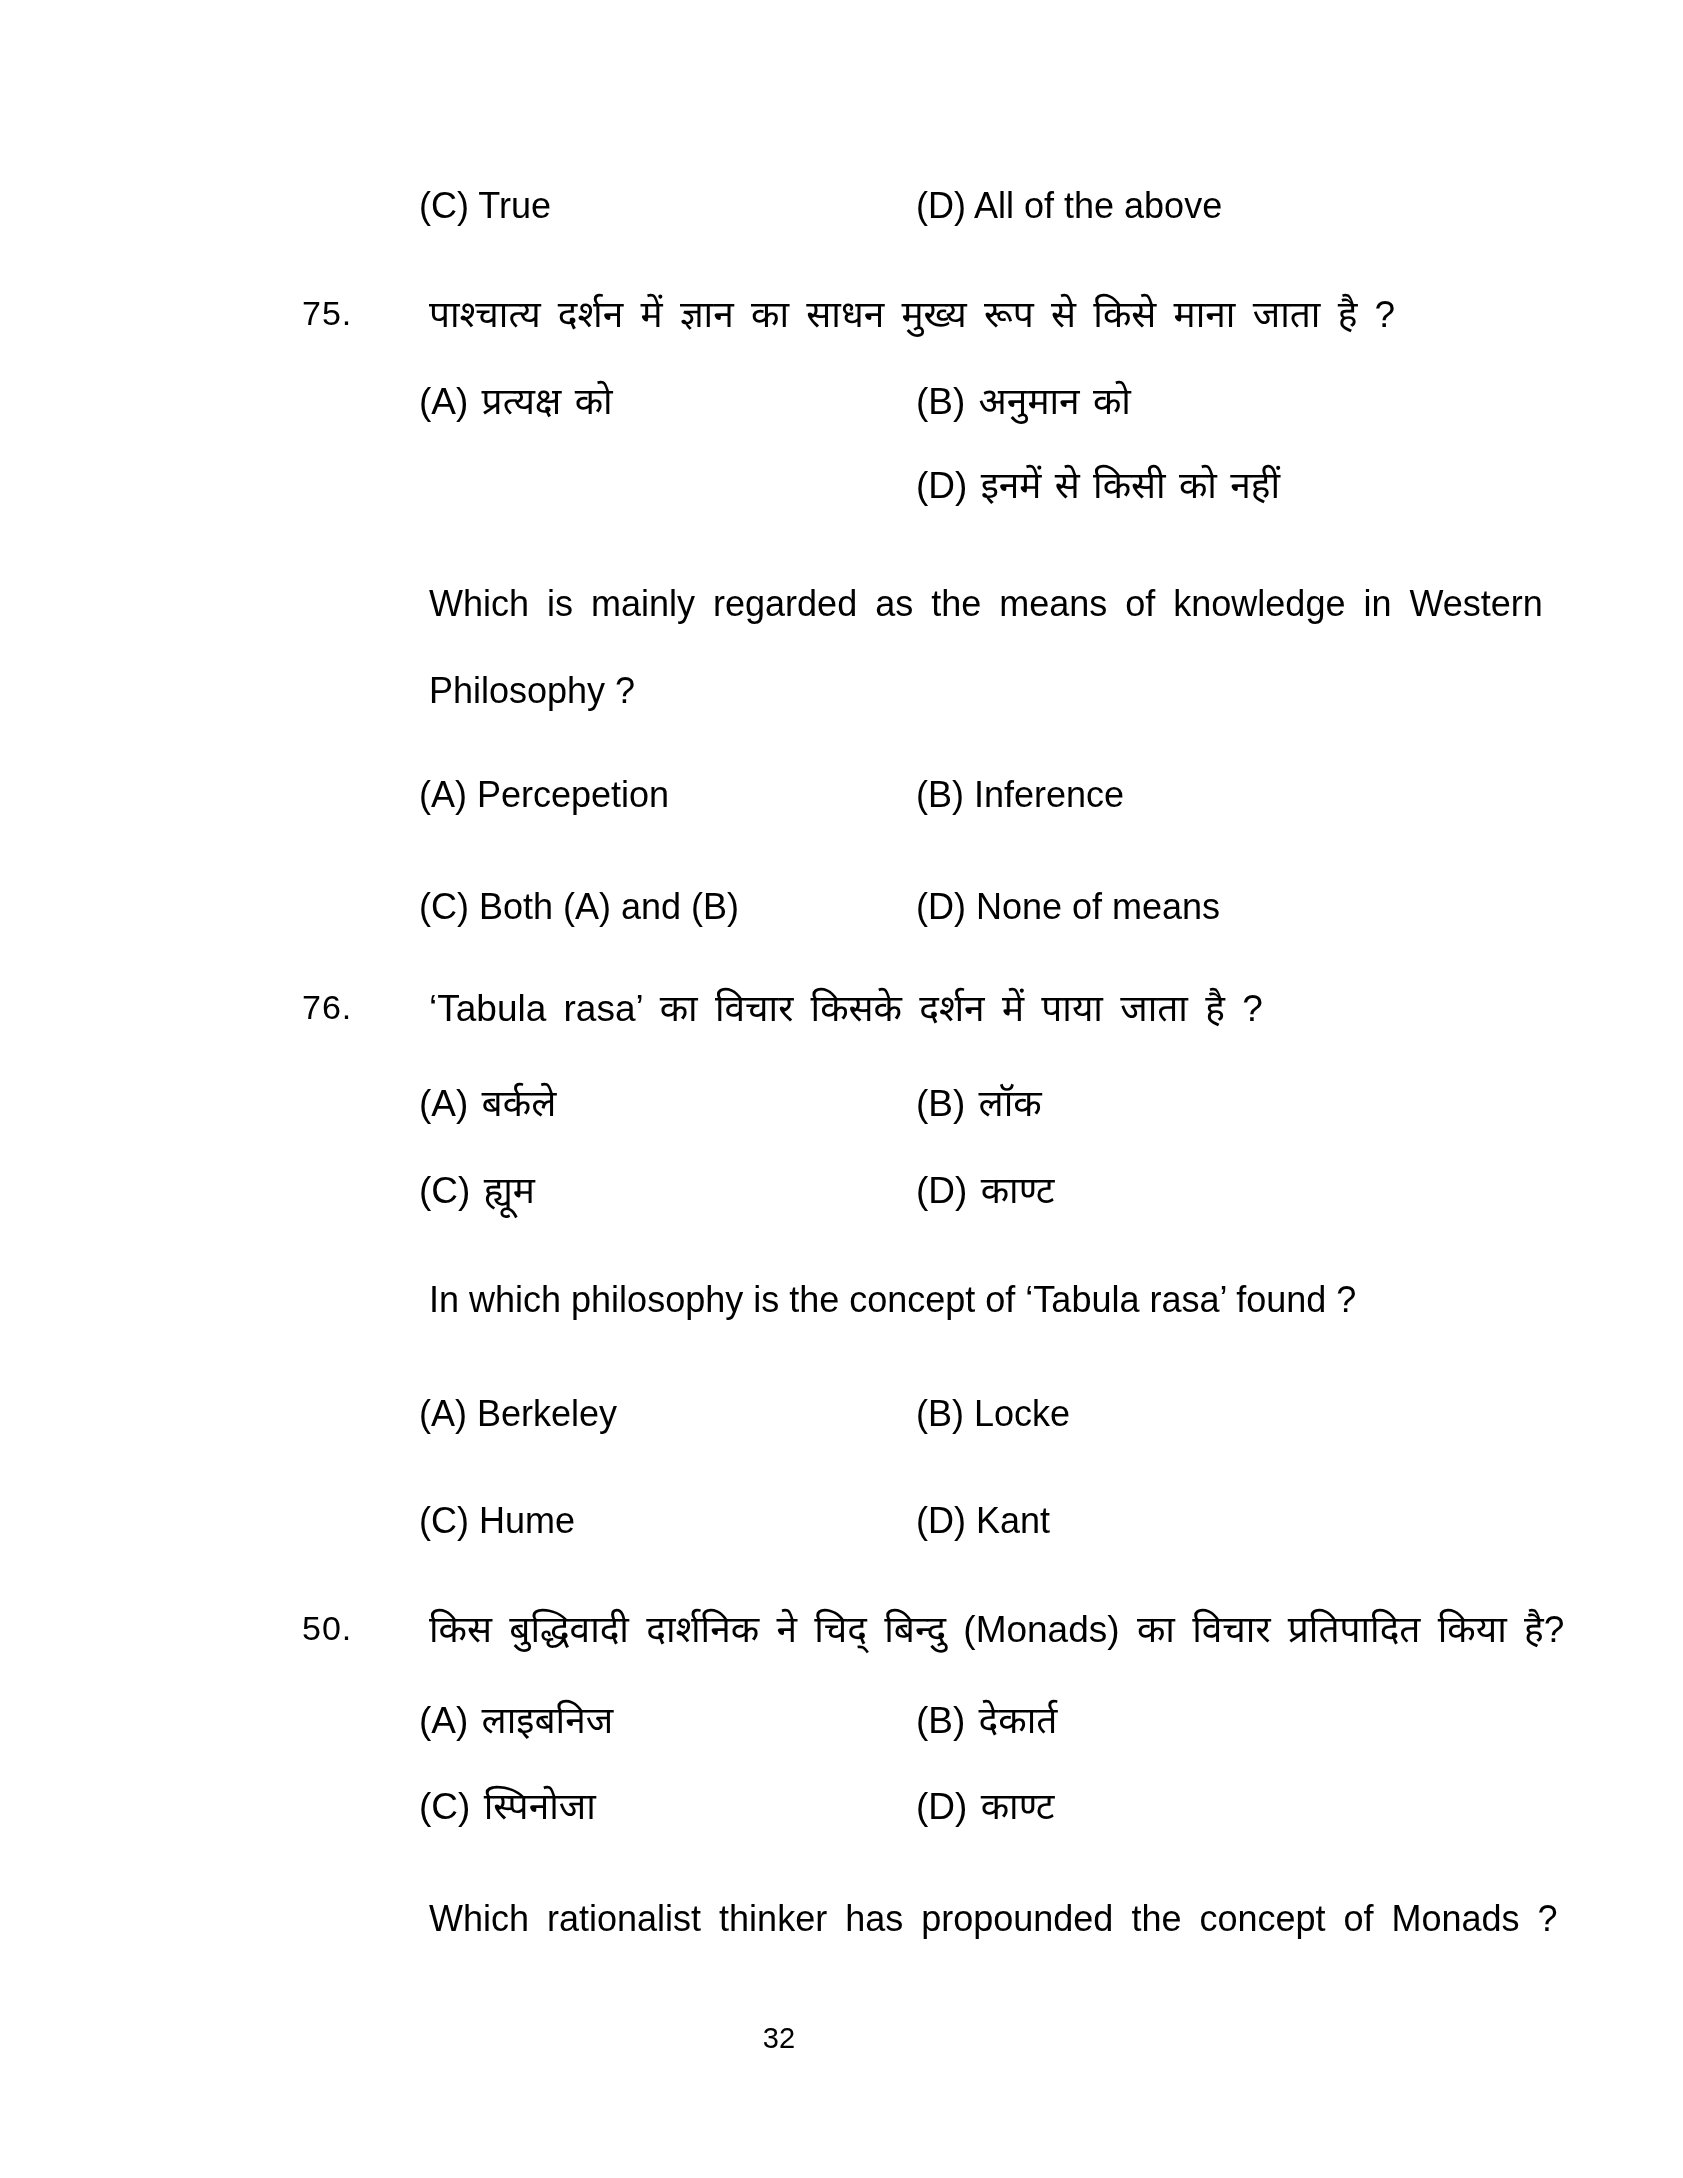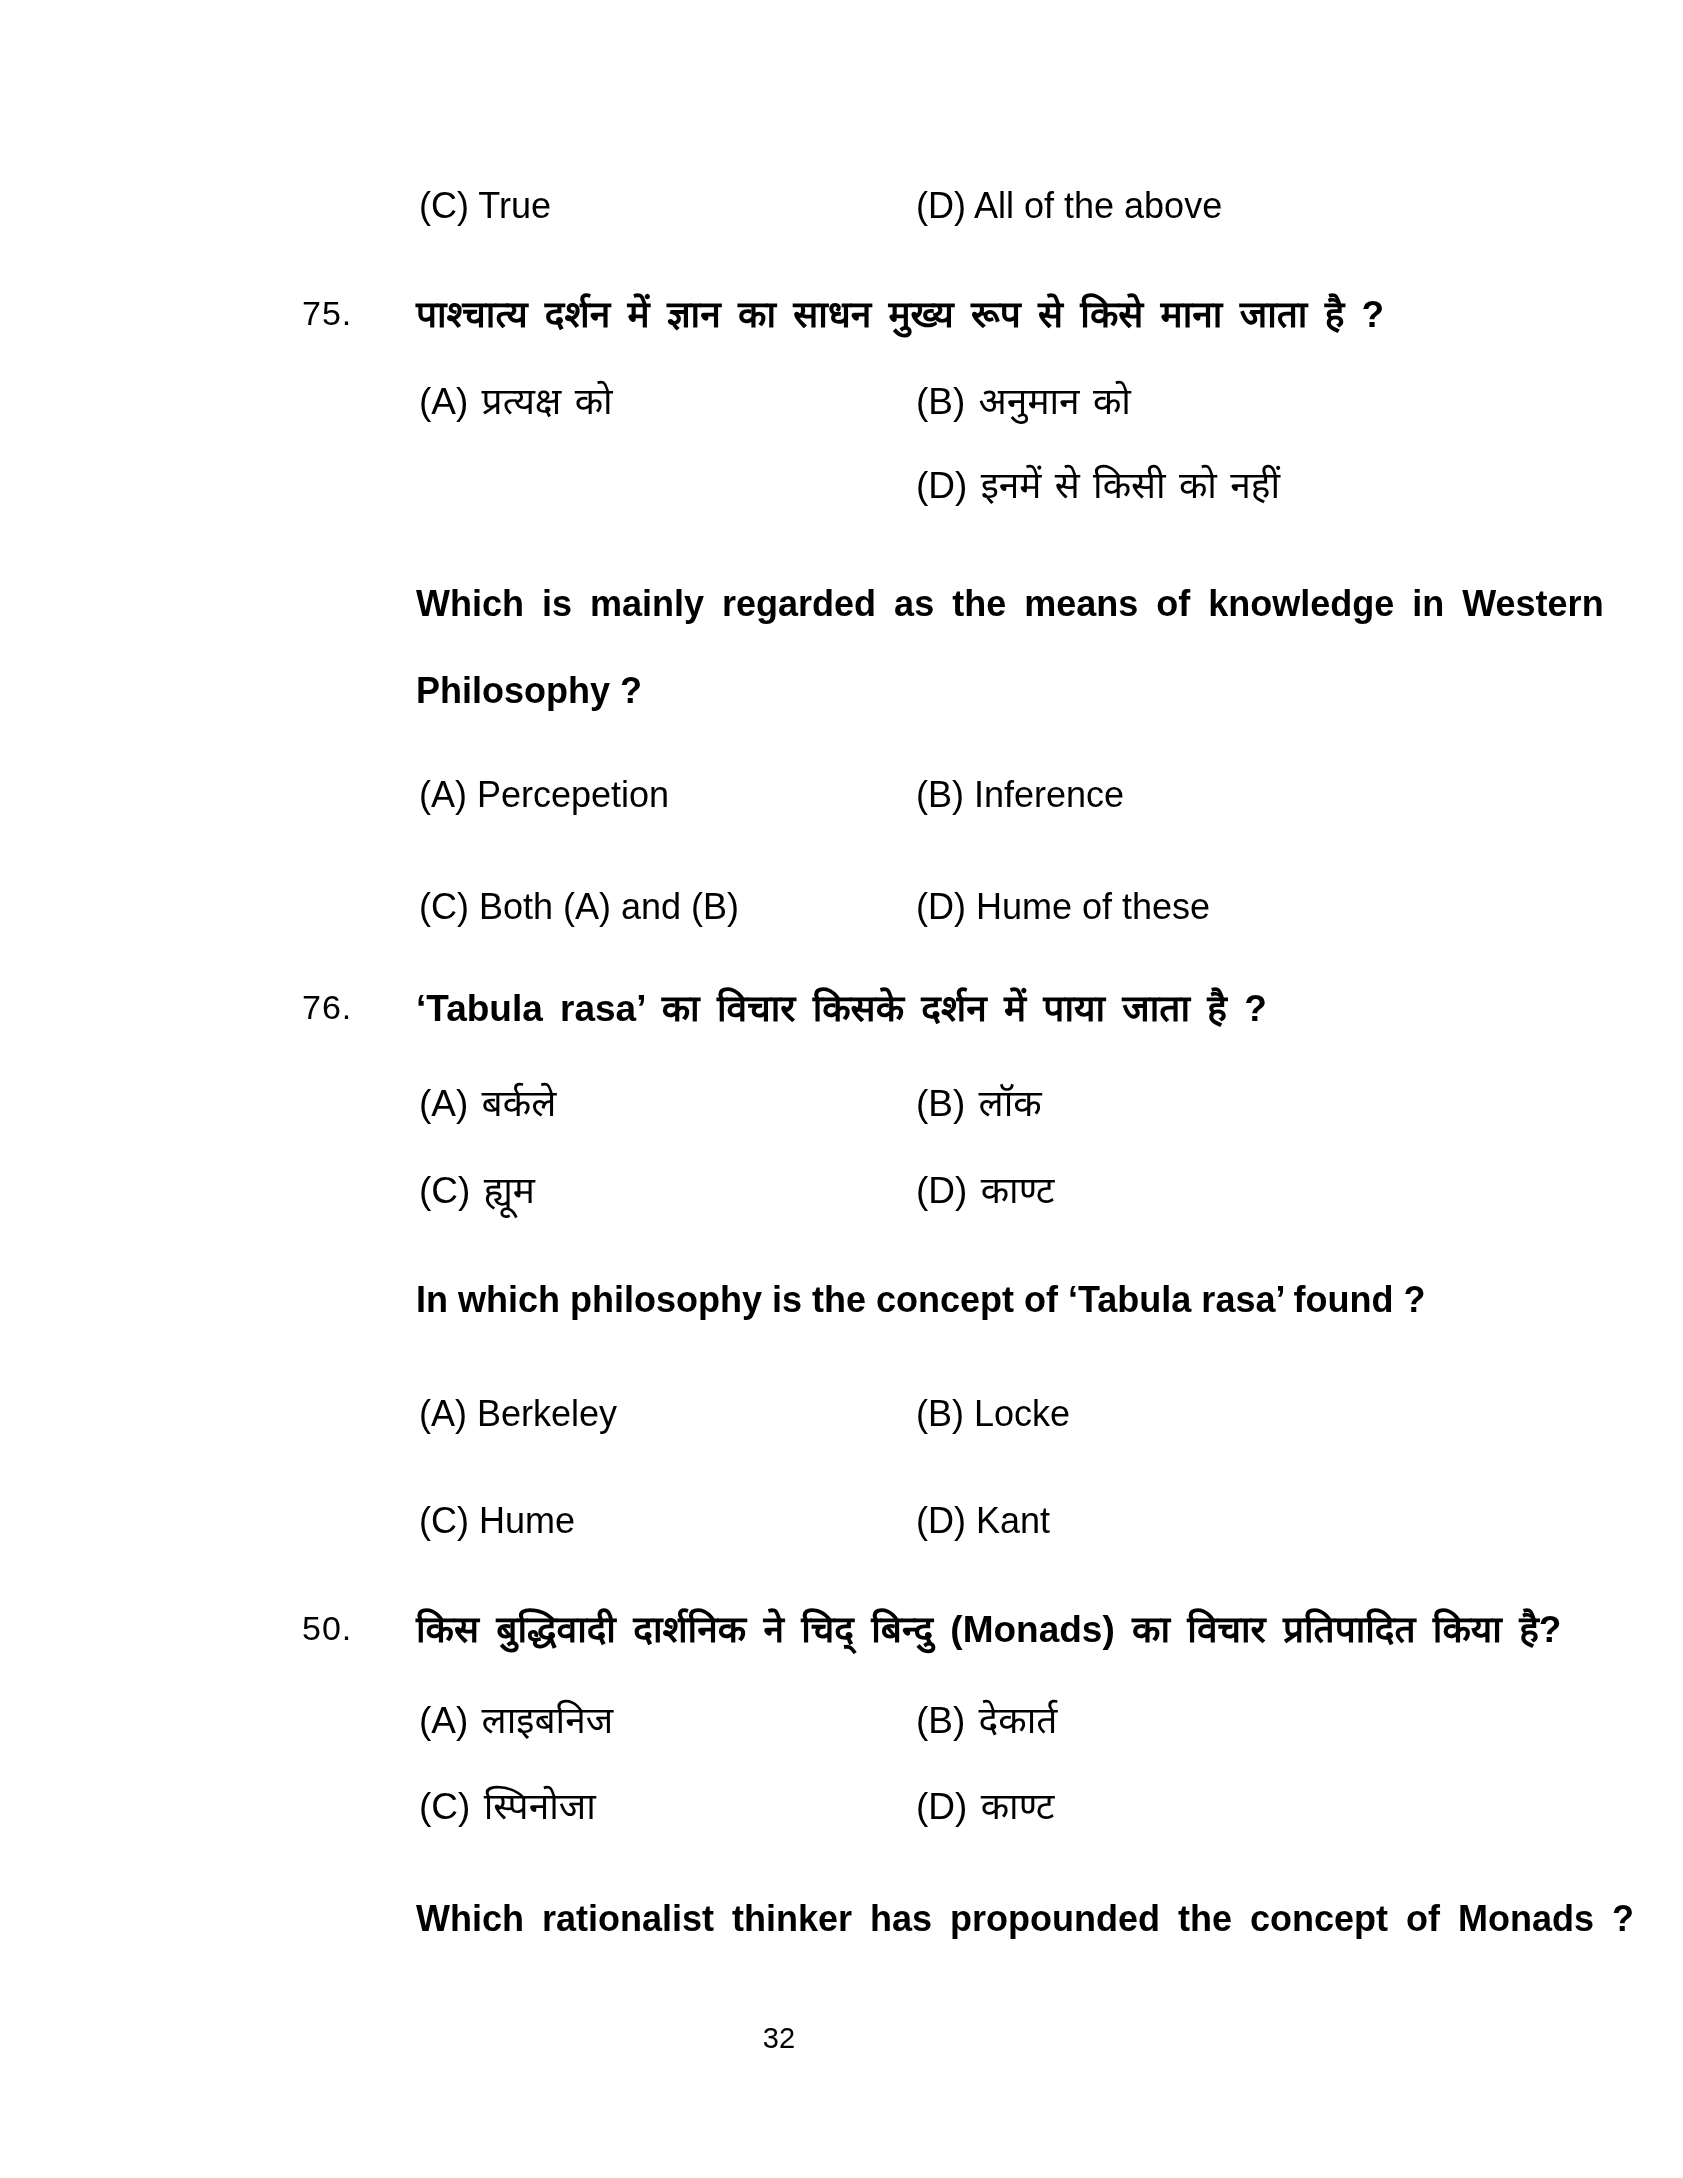--- a/index.html
+++ b/index.html
@@ -26,22 +26,21 @@
   }
   .num {
     position: absolute;
     left: 302px;
     font-size: 34px;
     letter-spacing: 1px;
     text-align: center;
   }
   .qtext {
     position: absolute;
-    left: 416px;
-    font-weight: bold;
+    left: 429px;
   }
   .opt-a {
     position: absolute;
     left: 419px;
   }
   .opt-b {
     position: absolute;
     left: 916px;
   }
   .hindi {
@@ -88,21 +87,21 @@
 </div>
 <div class="row" style="top:670px">
   <span class="qtext">Philosophy ?</span>
 </div>
 <div class="row" style="top:774px">
   <span class="opt-a">(A) Percepetion</span>
   <span class="opt-b">(B) Inference</span>
 </div>
 <div class="row" style="top:886px">
   <span class="opt-a">(C) Both (A) and (B)</span>
-  <span class="opt-b">(D) Hume of these</span>
+  <span class="opt-b">(D) None of means</span>
 </div>
 
 <div class="row" style="top:988px">
   <span class="num">76.</span>
   <span class="qtext hindi">‘Tabula rasa’ का विचार किसके दर्शन में पाया जाता है ?</span>
 </div>
 <div class="row" style="top:1083px">
   <span class="opt-a hindi-opt">(A) बर्कले</span>
   <span class="opt-b hindi-opt">(B) लॉक</span>
 </div>

